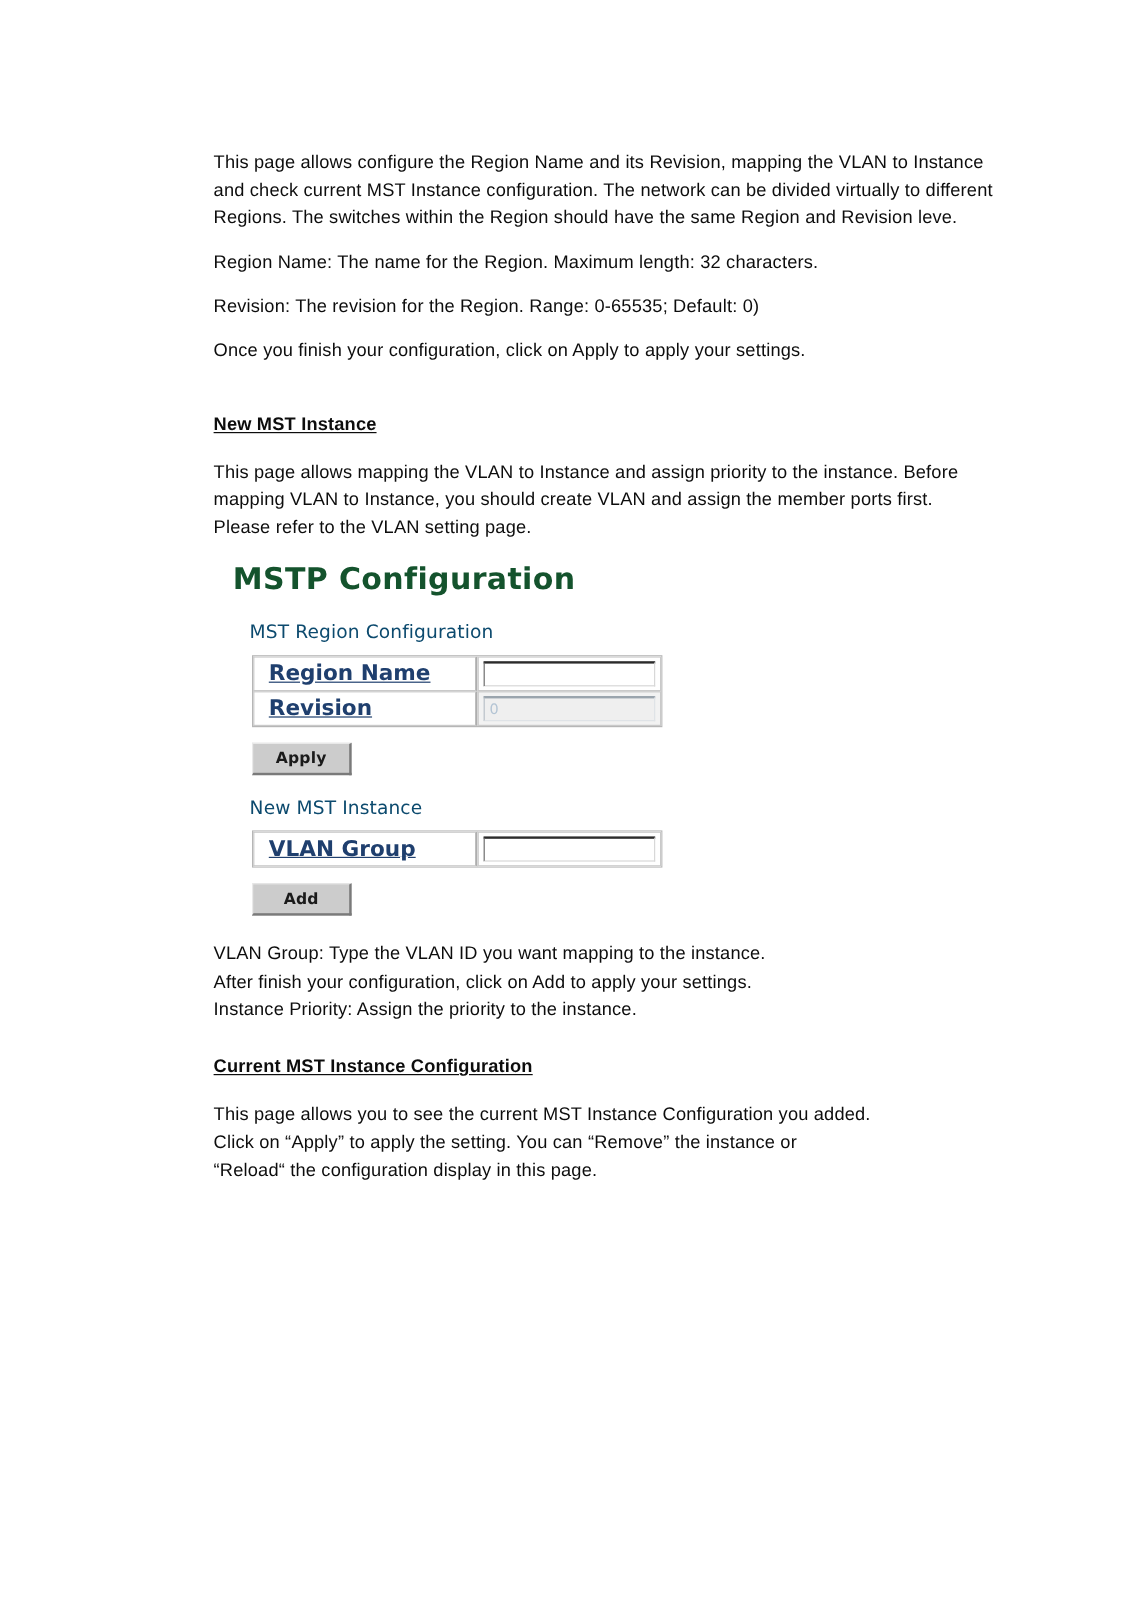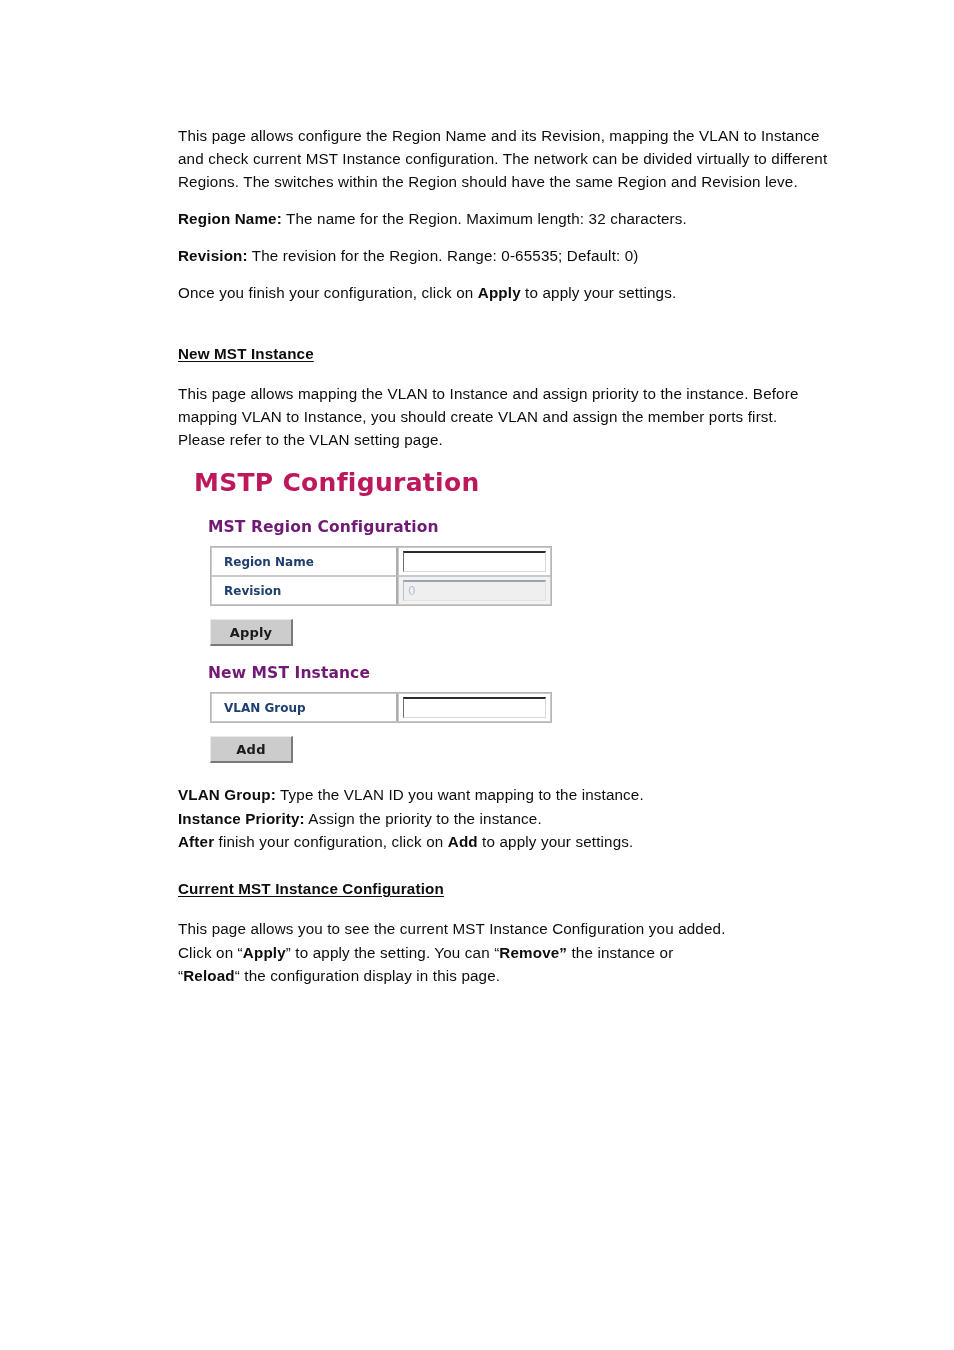--- a/index.html
+++ b/index.html
@@ -36,21 +36,21 @@
     font-size: 15.2px;
     line-height: 1.52;
     color: #0d0d0d;
     letter-spacing: 0.01em;
   }
   p.para.lines {
     margin-bottom: 0;
     line-height: 1.55;
   }
 
-  .b { font-weight: bold; }
+  .b { font-weight: normal; }
 
   h3.section-heading {
     margin: 0;
     font-size: 15.2px;
     font-weight: bold;
     color: #0d0d0d;
     text-decoration: underline;
     text-underline-offset: 2px;
     letter-spacing: 0.01em;
   }
@@ -63,31 +63,31 @@
     position: relative;
     margin: 18px 0 0 0;
     left: 16px;
     width: 420px;
   }
 
   .ui-title {
     font-family: "DejaVu Sans", sans-serif;
     font-size: 25px;
     font-weight: bold;
-    color: #be185d;
+    color: #14532d;
     letter-spacing: 0.3px;
     line-height: 1.1;
     margin: 0 0 22px 0;
   }
 
   .ui-subtitle {
     font-family: "DejaVu Sans", sans-serif;
     font-size: 15.5px;
-    font-weight: bold;
-    color: #701a75;
+    font-weight: normal;
+    color: #0c4a6e;
     margin: 0 0 10px 14px;
     letter-spacing: 0.1px;
   }
 
   .ui-table {
     margin-left: 16px;
     width: 342px;
     border-collapse: separate;
     border-spacing: 0;
     background: #ffffff;
@@ -95,24 +95,25 @@
   }
   .ui-table tr { height: 28px; }
 
   .ui-table td.label-cell {
     width: 172px;
     padding: 0 0 0 12px;
     background: #ffffff;
     border: 1px solid #c9c9c9;
     border-right: 2px solid #adadad;
     font-family: "DejaVu Sans", sans-serif;
-    font-size: 12px;
+    font-size: 18px;
     font-weight: bold;
     color: #1f3f6e;
     white-space: nowrap;
+    text-decoration: underline;
   }
 
   .ui-table td.field-cell {
     padding: 3px 4px 3px 4px;
     background: #ffffff;
     border: 1px solid #c9c9c9;
   }
   .ui-table td.field-cell.shaded {
     background: #f2f2f2;
   }
@@ -276,22 +277,22 @@
       </tbody>
         </table>
 
       <div class="ui-button">Add</div>
 
     </div>
 
     <div class="spacer-md"></div>
 
     <p class="para lines"><span class="b">VLAN Group:</span><span> Type the VLAN ID you want mapping to the instance.</span></p>
+    <p class="para lines"><span class="b">After</span><span> finish your configuration, click on </span><span class="b">Add</span><span> to apply your settings.</span></p>
     <p class="para lines"><span class="b">Instance Priority:</span><span> Assign the priority to the instance.</span></p>
-    <p class="para lines"><span class="b">After</span><span> finish your configuration, click on </span><span class="b">Add</span><span> to apply your settings.</span></p>
 
     <div class="spacer-lg"></div>
 
     <h3 class="section-heading">Current MST Instance Configuration</h3>
 
     <div class="spacer-md"></div>
 
     <p class="para lines">This page allows you to see the current MST Instance Configuration you added.</p>
     <p class="para lines"><span>Click on “</span><span class="b">Apply</span><span>” to apply the setting. You can “</span><span class="b">Remove”</span><span> the instance or</span></p>
     <p class="para lines"><span>“</span><span class="b">Reload</span><span>“ the configuration display in this page.</span></p>

